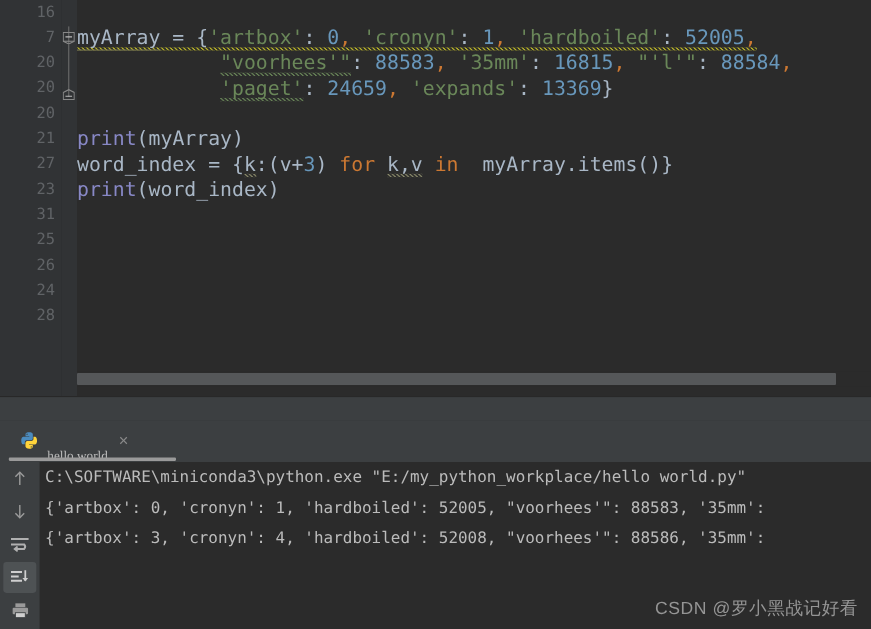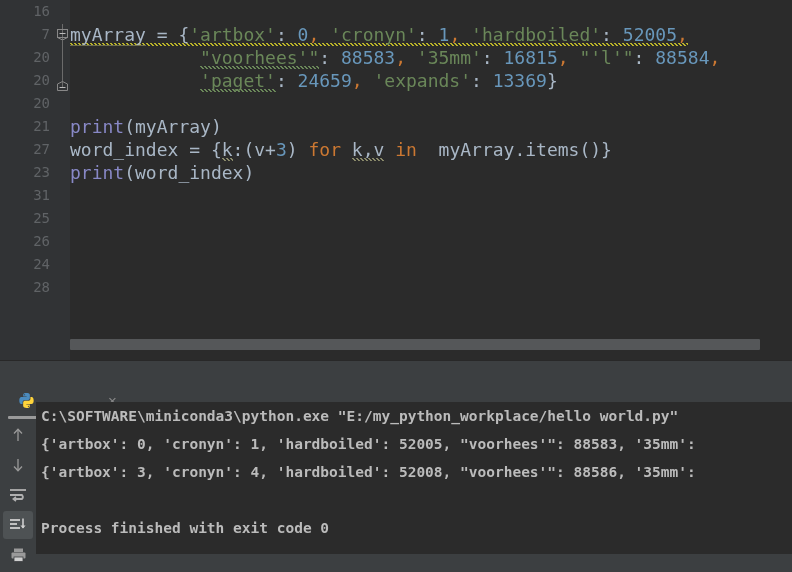--- a/index.html
+++ b/index.html
@@ -223,26 +223,25 @@
     position: absolute;
     left: 3px; top: 1px;
     width: 30px; height: 28px;
     background: #4e5254;
     border-radius: 3px;
   }
   .tool-btn svg { position: relative; display: block; }
 
   .console {
     position: absolute;
-    left: 36px; top: 20px;
+    left: 36px; top: 38px;
     width: 756px;
     height: 152px;
     background: #2b2b2b;
     overflow: hidden;
-    font-weight: bold;
   }
   .console-line {
     height: 28px;
     line-height: 28px;
     white-space: pre;
     font-family: "DejaVu Sans Mono", monospace;
     font-size: 14.5px;
     color: #bbbbbb;
     padding-left: 5px;
   }
@@ -384,18 +383,18 @@
           <rect x="4" y="10" width="9" height="4.5" fill="#cfcfcf" stroke="#3c3f41" stroke-width="0.8"></rect>
         </svg>
       </div>
     </div>
 
     <div class="console">
       <div class="console-line">C:\SOFTWARE\miniconda3\python.exe "E:/my_python_workplace/hello world.py"</div>
       <div class="console-line">{'artbox': 0, 'cronyn': 1, 'hardboiled': 52005, "voorhees'": 88583, '35mm':</div>
       <div class="console-line">{'artbox': 3, 'cronyn': 4, 'hardboiled': 52008, "voorhees'": 88586, '35mm':</div>
       <div class="console-line"></div>
-      <div class="console-line">Process finished with exit code 0</div>
-    </div>
-
+    </div>
+
+    <div class="watermark">CSDN @罗小黑战记好看</div>
   </div>
 
 </div>
 
 </body></html>

